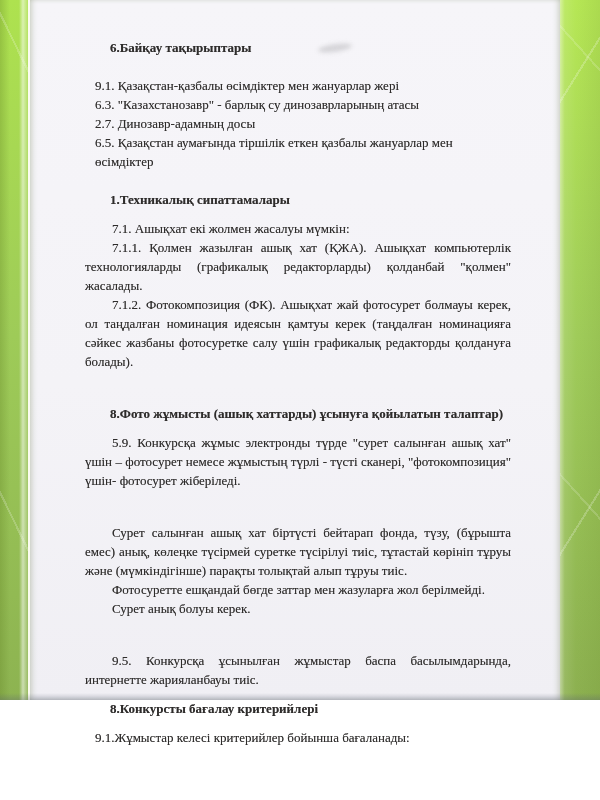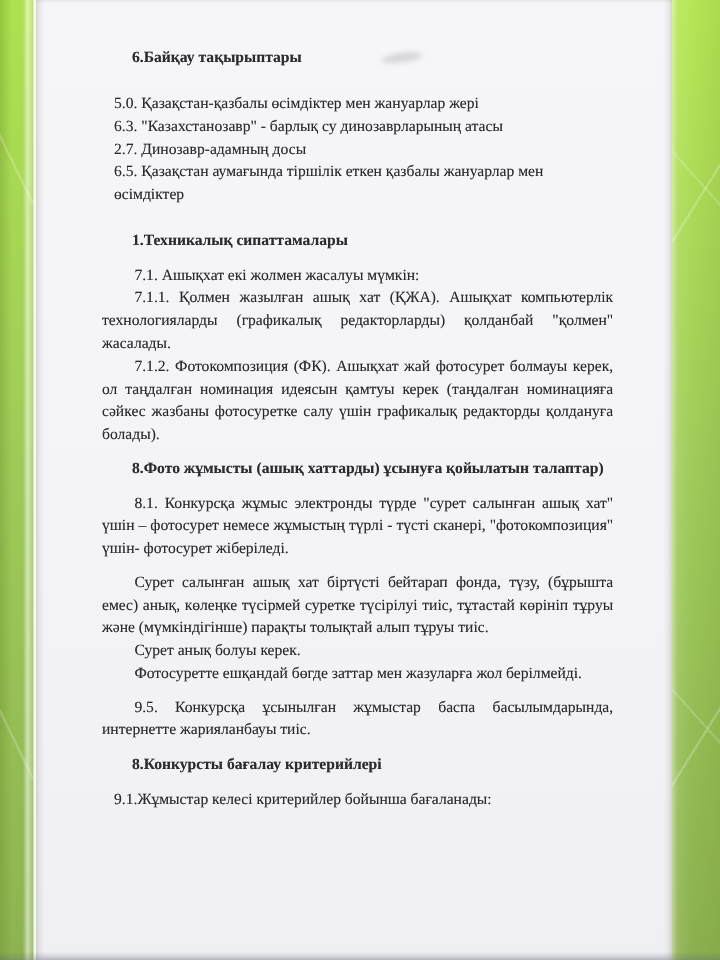--- a/index.html
+++ b/index.html
@@ -3,21 +3,21 @@
 <meta charset="utf-8">
 <style>
   html, body { margin: 0; padding: 0; }
   body {
     width: 600px; height: 800px;
     font-family: "Liberation Serif", "DejaVu Serif", serif;
     overflow: hidden;
   }
   .stage {
     position: relative;
-    width: 600px; height: 800px;
+    width: 600px; height: 700px;
     background: linear-gradient(180deg, #b2e551 0%, #a2cd5d 45%, #8cb050 100%);
   }
   
   .band {
     position: absolute; top: 0; bottom: 0;
   }
   .band-left {
     left: 0; width: 28px;
     background:
       repeating-linear-gradient(64deg,
@@ -73,50 +73,50 @@
     position: absolute; top: 38px; left: 85px; width: 426px;
     font-size: 13px; line-height: 19px; color: #2e2c2b;
     text-shadow: 0 0 0.5px rgba(40,40,40,0.45);
   }
   .h   { font-weight: bold; text-indent: 25px; }
   .p   { text-align: justify; text-indent: 27px; margin: 0; }
   .pl  { text-indent: 27px; margin: 0; }
   .li  { padding-left: 10px; }
   .mt1 { margin-top: 19px; }
   .mt2 { margin-top: 10px; }
-  .mt3 { margin-top: 9px; }
+  .mt3 { margin-top: 33px; }
 </style>
 </head>
 <body>
 
 <div class="stage">
   <div class="band band-left"></div>
   <div class="band band-right"></div>
   <div class="paper"></div>
   <div class="smudge"></div>
 
   <div class="content">
 
     <div class="h">6.Байқау тақырыптары</div>
     <div class="mt1">
-      <div class="li">5.0. Қазақстан-қазбалы өсімдіктер мен жануарлар жері</div>
+      <div class="li">9.1. Қазақстан-қазбалы өсімдіктер мен жануарлар жері</div>
       <div class="li">6.3. "Казахстанозавр" - барлық су динозаврларының атасы</div>
       <div class="li">2.7. Динозавр-адамның досы</div>
       <div class="li">6.5. Қазақстан аумағында тіршілік еткен қазбалы жануарлар мен өсімдіктер</div>
     </div>
 
     <div class="h mt1">1.Техникалық сипаттамалары</div>
     <p class="pl mt2">7.1. Ашықхат екі жолмен жасалуы мүмкін:</p>
     <p class="p">7.1.1. Қолмен жазылған ашық хат (ҚЖА). Ашықхат компьютерлік технологияларды (графикалық редакторларды) қолданбай "қолмен" жасалады.</p>
     <p class="p">7.1.2. Фотокомпозиция (ФК). Ашықхат жай фотосурет болмауы керек, ол таңдалған номинация идеясын қамтуы керек (таңдалған номинацияға сәйкес жазбаны фотосуретке салу үшін графикалық редакторды қолдануға болады).</p>
 
     <div class="h mt3">8.Фото жұмысты (ашық хаттарды) ұсынуға қойылатын талаптар)</div>
-    <p class="p mt2">8.1. Конкурсқа жұмыс электронды түрде "сурет салынған ашық хат" үшін – фотосурет немесе жұмыстың түрлі - түсті сканері, "фотокомпозиция" үшін- фотосурет жіберіледі.</p>
+    <p class="p mt2">5.9. Конкурсқа жұмыс электронды түрде "сурет салынған ашық хат" үшін – фотосурет немесе жұмыстың түрлі - түсті сканері, "фотокомпозиция" үшін- фотосурет жіберіледі.</p>
     <p class="p mt3">Сурет салынған ашық хат біртүсті бейтарап фонда, түзу, (бұрышта емес) анық, көлеңке түсірмей суретке түсірілуі тиіс, тұтастай көрініп тұруы және (мүмкіндігінше) парақты толықтай алып тұруы тиіс.</p>
+    <p class="pl">Фотосуретте ешқандай бөгде заттар мен жазуларға жол берілмейді.</p>
     <p class="pl">Сурет анық болуы керек.</p>
-    <p class="pl">Фотосуретте ешқандай бөгде заттар мен жазуларға жол берілмейді.</p>
     <p class="p mt3">9.5. Конкурсқа ұсынылған жұмыстар баспа басылымдарында, интернетте жарияланбауы тиіс.</p>
 
     <div class="h mt2">8.Конкурсты бағалау критерийлері</div>
     <p class="li mt2">9.1.Жұмыстар келесі критерийлер бойынша бағаланады:</p>
 
   </div>
 </div>
 
 </body></html>

